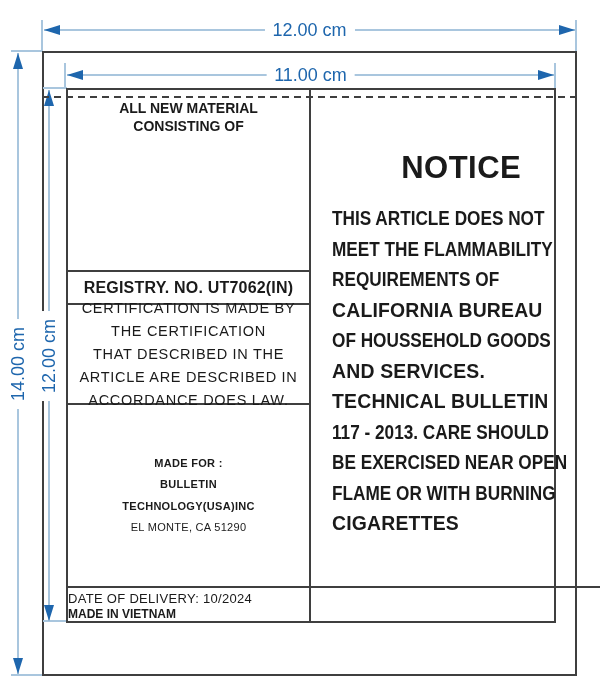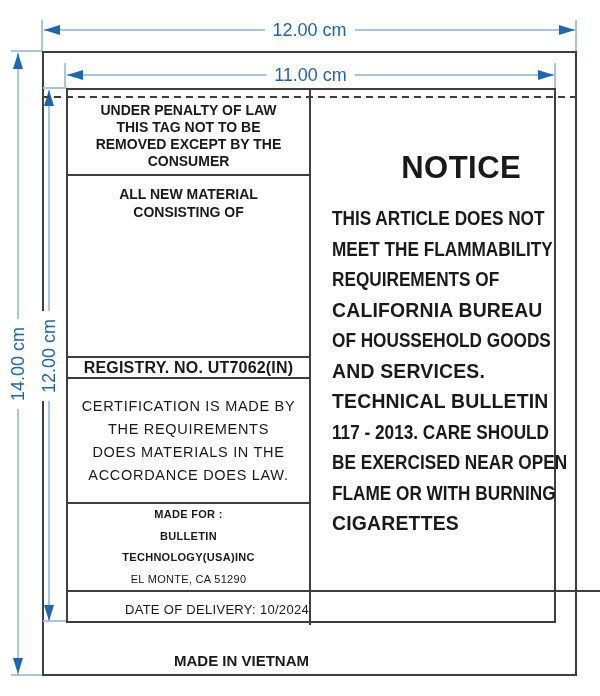--- a/index.html
+++ b/index.html
@@ -25,40 +25,40 @@
     background:repeating-linear-gradient(90deg,var(--border) 0 7px,transparent 7px 12px);
   }
   .label-box{
     position:absolute;left:66px;top:88px;width:490px;height:535px;
     border:2px solid var(--border);background:transparent;
     display:grid;grid-template-columns:243px 1fr;grid-template-rows:1fr 35px;
   }
   .cell-left-stack{display:flex;flex-direction:column;border-right:2px solid var(--border);}
   .cell-notice{border-left:0;}
   .cell-date{border-top:2px solid var(--border);border-right:2px solid var(--border);
-    text-align:right;padding-top:10px;}
+    text-align:left;padding-top:3px;}
   .cell-empty{border-top:2px solid var(--border);}
   .sect{border-bottom:2px solid var(--border);display:flex;flex-direction:column;
     align-items:center;justify-content:center;text-align:center;}
   .sect:last-child{border-bottom:0;flex:1;}
   
   .penalty{height:86px;padding-top:8px;}
   .penalty .ln{font-weight:bold;font-size:14px;line-height:17px;}
   .material{height:182px;justify-content:flex-start;padding-top:9px;}
   .material .hd{font-weight:bold;font-size:14px;line-height:18px;}
   .material .details{margin-top:11px;}
   .material .dt{font-size:11.5px;line-height:18px;transform:scaleX(.85);transform-origin:50% 50%;white-space:nowrap;}
-  .registry{height:21px;}
+  .registry{height:33px;}
   .registry .ln{font-weight:bold;font-size:16px;letter-spacing:.2px;}
-  .cert{height:125px;}
+  .cert{height:100px;}
   .cert .ln{font-size:14.5px;line-height:23px;letter-spacing:.7px;}
   .madefor .ln{font-size:11px;line-height:21.5px;letter-spacing:.3px;}
   .madefor .ln.b{font-weight:bold;}
   .cell-date .d1{font-size:13px;line-height:15px;letter-spacing:.3px;}
-  .cell-date .d2{font-size:15px;line-height:16px;font-weight:bold;margin-top:36px;}
+  .cell-date .d2{font-size:12px;line-height:16px;font-weight:bold;}
   
   .notice-title{margin-top:60px;text-align:center;font-weight:bold;font-size:31px;letter-spacing:.5px;}
   .notice-body{margin-top:17px;padding-left:21px;padding-right:6px;}
   .notice-ln{font-weight:bold;font-size:20px;line-height:30.5px;white-space:nowrap;
     transform:scaleX(.86);transform-origin:0 50%;}
   .notice-ln.wide{transform:scaleX(.97);letter-spacing:.2px;}
   
   .dim{position:absolute;}
   .dline-h{position:absolute;left:0;right:0;top:50%;height:2px;margin-top:-1px;background:var(--dimension-line);}
   .dline-v{position:absolute;top:0;bottom:0;left:50%;width:2px;margin-left:-1px;background:var(--dimension-line);}
@@ -115,40 +115,35 @@
   <div class="dline-v"></div>
   <div class="ah up"></div>
   <div class="ah down"></div>
   <div class="dlabel">12.00 cm</div>
 </div>
 
 <div class="label-box">
 
   <div class="cell-left-stack">
 
-    <div class="sect penalty">
-      <div class="ln">UNDER PENALTY OF LAW</div>
-      <div class="ln">THIS TAG NOT TO BE</div>
-      <div class="ln">REMOVED EXCEPT BY THE</div>
-      <div class="ln">CONSUMER</div>
-    </div>
 
     <div class="sect material">
       <div class="hd">ALL NEW MATERIAL</div>
       <div class="hd">CONSISTING OF</div>
     </div>
 
     <div class="sect registry">
       <div class="ln">REGISTRY. NO. UT7062(IN)</div>
     </div>
 
     <div class="sect cert">
       <div class="ln">CERTIFICATION IS MADE BY</div>
-      <div class="ln">THE REQUIREMENTS</div>
-      <div class="ln">DOES MATERIALS IN THE</div>
+      <div class="ln">THE CERTIFICATION</div>
+      <div class="ln">THAT DESCRIBED IN THE</div>
+      <div class="ln">ARTICLE ARE DESCRIBED IN</div>
       <div class="ln">ACCORDANCE DOES LAW.</div>
     </div>
 
     <div class="sect madefor">
       <div class="ln b">MADE FOR :</div>
       <div class="ln b">BULLETIN</div>
       <div class="ln b">TECHNOLOGY(USA)INC</div>
       <div class="ln">EL MONTE, CA 51290</div>
     </div>
   </div>

